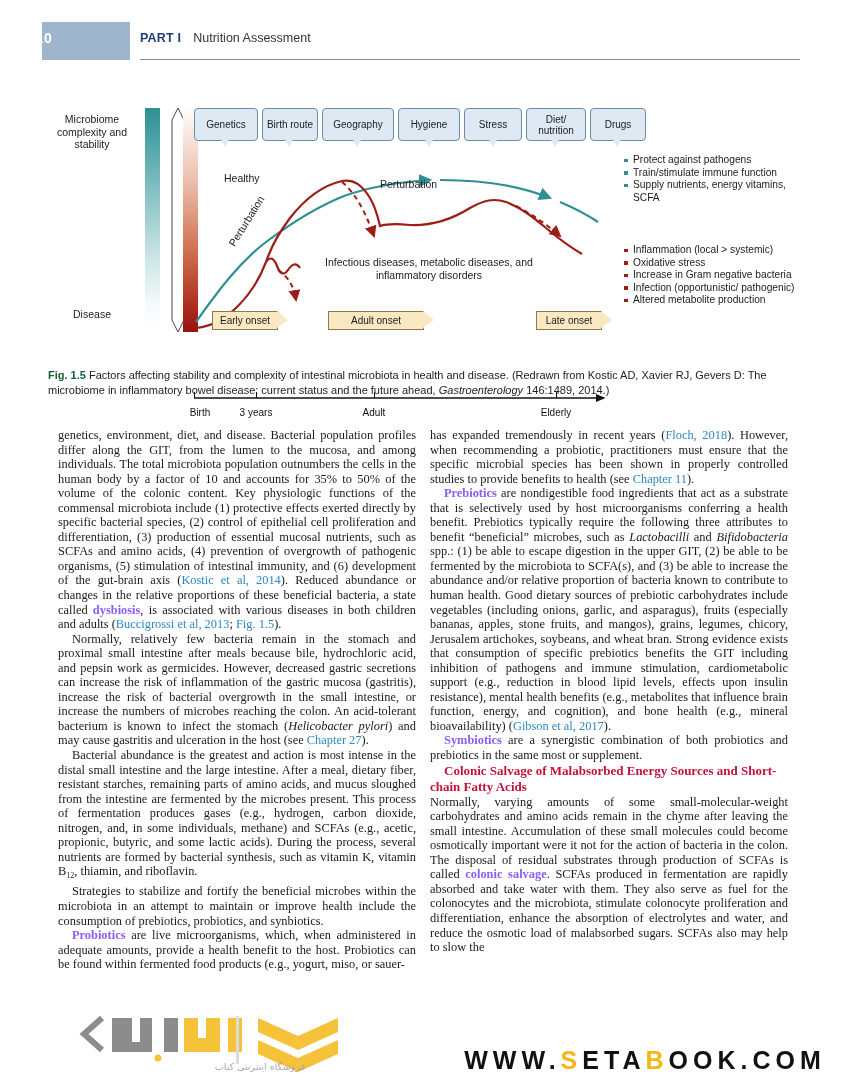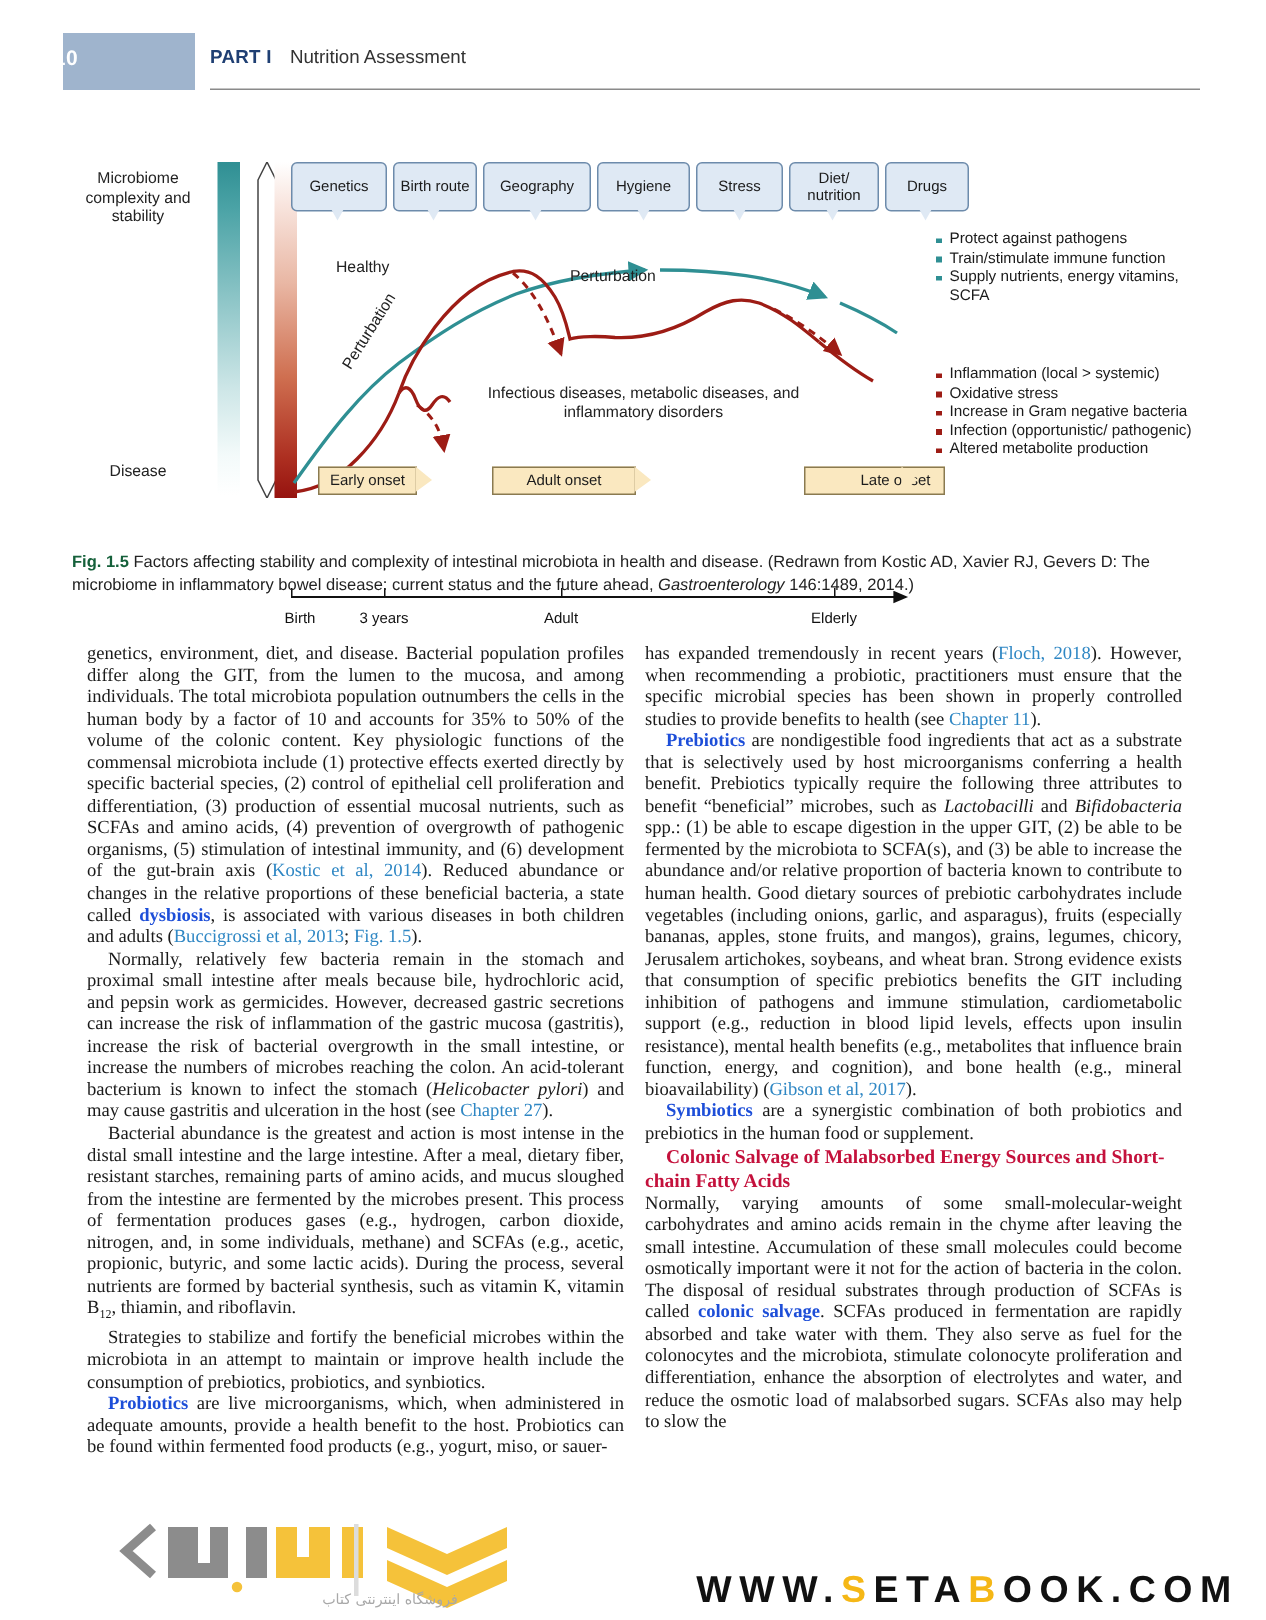--- a/index.html
+++ b/index.html
@@ -82,21 +82,21 @@
   .caption i{font-style:italic;}
 
   
   .col{position:absolute;top:428px;width:358px;font-size:12.4px;line-height:14.55px;text-align:justify;
     text-justify:inter-word;hyphens:manual;}
   .col-left{left:58px;}
   .col-right{left:430px;}
   .col p{margin:0;text-indent:14px;}
   .col p.noind{text-indent:0;}
   .ref{color:#2f87c4;}
-  .term{color:#1d4ed8;font-weight:bold;}
+  .term{color:#8b5cf6;font-weight:bold;}
   .sc-head{color:#c4113c;font-family:Liberation Serif, serif;font-weight:bold;font-size:13px;
     line-height:16px;margin:13px 0 5px 0;text-indent:0;text-align:left;}
   sub{font-size:8px;}
 
   .fade{position:absolute;left:0;top:1000px;width:844px;height:16px;
     background:linear-gradient(to bottom,rgba(255,255,255,0),#ffffff 75%);}
 
   
   .footer{position:absolute;left:0;top:1008px;width:844px;height:72px;background:#ffffff;}
   .wm-left{position:absolute;left:72px;top:6px;width:380px;height:62px;}
@@ -206,21 +206,21 @@
     <div class="onset" style="left:18px;top:161px;width:64px;">
       <span>Early onset</span>
     </div>
     <div class="onset-tip" style="left:83px;top:161px;"></div>
 
     <div class="onset" style="left:134px;top:161px;width:94px;">
       <span>Adult onset</span>
     </div>
     <div class="onset-tip" style="left:229px;top:161px;"></div>
 
-    <div class="onset" style="left:342px;top:161px;width:64px;padding-left:28px;">
+    <div class="onset" style="left:342px;top:161px;width:64px;">
       <span>Late onset</span>
     </div>
     <div class="onset-tip" style="left:407px;top:161px;"></div>
   </div>
 
   <div class="xaxis">
     <svg width="420" height="10" style="position:absolute;left:0;top:-4px;">
       <defs>
         <marker id="ahBlk" markerWidth="8" markerHeight="8" refX="6" refY="3" orient="auto">
           <path d="M0,0 L7,3 L0,6 z" fill="#111"></path>
@@ -269,21 +269,21 @@
   <p>Strategies to stabilize and fortify the beneficial microbes within the microbiota in an attempt to maintain or improve health include the consumption of prebiotics, probiotics, and synbiotics.</p>
 
   <p><span class="term">Probiotics</span><span> are live microorganisms, which, when administered in adequate amounts, provide a health benefit to the host. Probiotics can be found within fermented food products (e.g., yogurt, miso, or sauer-</span></p>
 </div>
 
 <div class="col col-right">
   <p class="noind"><span>has expanded tremendously in recent years (</span><span class="ref">Floch, 2018</span><span>). However, when recommending a probiotic, practitioners must ensure that the specific microbial species has been shown in properly controlled studies to provide benefits to health (see </span><span class="ref">Chapter 11</span><span>).</span></p>
 
   <p><span class="term">Prebiotics</span><span> are nondigestible food ingredients that act as a substrate that is selectively used by host microorganisms conferring a health benefit. Prebiotics typically require the following three attributes to benefit “beneficial” microbes, such as </span><i>Lactobacilli</i><span> and </span><i>Bifidobacteria</i><span> spp.: (1) be able to escape digestion in the upper GIT, (2) be able to be fermented by the microbiota to SCFA(s), and (3) be able to increase the abundance and/or relative proportion of bacteria known to contribute to human health. Good dietary sources of prebiotic carbohydrates include vegetables (including onions, garlic, and asparagus), fruits (especially bananas, apples, stone fruits, and mangos), grains, legumes, chicory, Jerusalem artichokes, soybeans, and wheat bran. Strong evidence exists that consumption of specific prebiotics benefits the GIT including inhibition of pathogens and immune stimulation, cardiometabolic support (e.g., reduction in blood lipid levels, effects upon insulin resistance), mental health benefits (e.g., metabolites that influence brain function, energy, and cognition), and bone health (e.g., mineral bioavailability) (</span><span class="ref">Gibson et al, 2017</span><span>).</span></p>
 
-  <p><span class="term">Symbiotics</span><span> are a synergistic combination of both probiotics and prebiotics in the human food or supplement.</span></p>
+  <p><span class="term">Symbiotics</span><span> are a synergistic combination of both probiotics and prebiotics in the same most or supplement.</span></p>
 
   <p class="sc-head">Colonic Salvage of Malabsorbed Energy Sources and Short-chain Fatty Acids</p>
 
   <p class="noind"><span>Normally, varying amounts of some small-molecular-weight carbohydrates and amino acids remain in the chyme after leaving the small intestine. Accumulation of these small molecules could become osmotically important were it not for the action of bacteria in the colon. The disposal of residual substrates through production of SCFAs is called </span><span class="term">colonic salvage</span><span>. SCFAs produced in fermentation are rapidly absorbed and take water with them. They also serve as fuel for the colonocytes and the microbiota, stimulate colonocyte proliferation and differentiation, enhance the absorption of electrolytes and water, and reduce the osmotic load of malabsorbed sugars. SCFAs also may help to slow the</span></p>
 </div>
 
 <div class="fade"></div>
 
 <div class="footer">
   <div class="wm-left">

